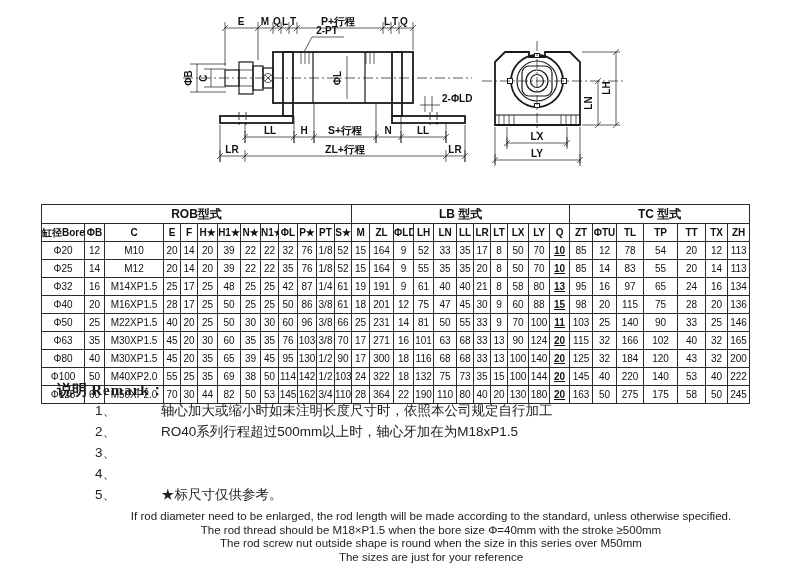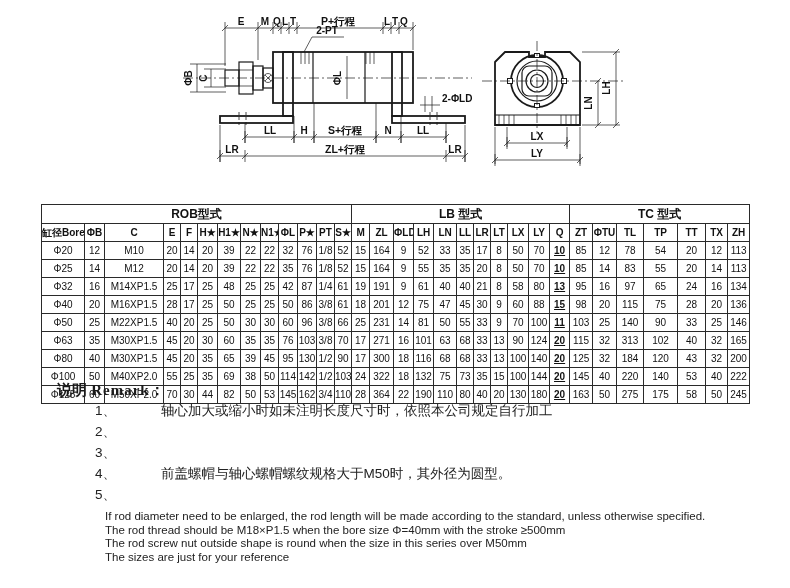--- a/index.html
+++ b/index.html
@@ -33,21 +33,21 @@
   #spec-table th.colh{font-size:10px;font-weight:bold;}
   #spec-table td.bold{font-weight:bold;text-decoration:underline;}
   
   #remarks{position:absolute;left:57px;top:380px;width:700px;}
   .remark-title{font-size:15px;font-weight:bold;line-height:20px;}
   .remark-title .en{font-family:"Liberation Serif",serif;letter-spacing:1px;}
   .remark-item{display:flex;font-size:13.5px;line-height:21px;margin-left:38px;color:#222;}
   .remark-item .rnum{flex:none;width:27px;}
   .remark-item .rtext{white-space:pre-line;margin-left:39px;}
   #remarks-english{margin-left:48px;margin-top:5px;}
-  .eng-line{font-size:11.5px;line-height:13.5px;color:#222;}
+  .eng-line{font-size:11.5px;line-height:13.5px;color:#222;text-align:center;}
 </style>
 </head>
 <body>
 
 <svg id="drawings" width="790" height="185" viewBox="0 0 790 185">
 
   <g>
 
     <line class="cl" x1="183" y1="78" x2="472" y2="78"></line>
 
@@ -493,21 +493,21 @@
         <td>101</td>
         <td>63</td>
         <td>68</td>
         <td>33</td>
         <td>13</td>
         <td>90</td>
         <td>124</td>
         <td class="bold">20</td>
         <td>115</td>
         <td>32</td>
-        <td>313</td>
+        <td>166</td>
         <td>102</td>
         <td>40</td>
         <td>32</td>
         <td>165</td>
       </tr>
       <tr>
         <td>Φ80</td>
         <td>40</td>
         <td>M30XP1.5</td>
         <td>45</td>
@@ -613,30 +613,31 @@
     <span class="cn">说明</span>
     <span class="en">Remark：</span>
   </div>
   <div>
       <div class="remark-item">
         <span class="rnum">1、</span>
         <span class="rtext">轴心加大或缩小时如未注明长度尺寸时，依照本公司规定自行加工</span>
       </div>
       <div class="remark-item">
         <span class="rnum">2、</span>
+        <span class="rtext">RO40系列行程超过500mm以上时，轴心牙加在为M18xP1.5</span>
       </div>
       <div class="remark-item">
         <span class="rnum">3、</span>
       </div>
       <div class="remark-item">
         <span class="rnum">4、</span>
-        <span class="rtext">前盖螺帽与轴心螺帽螺纹规格大于M50时，其外径为圆型。</span>
       </div>
       <div class="remark-item">
         <span class="rnum">5、</span>
+        <span class="rtext">★标尺寸仅供参考。</span>
       </div>
     </div>
   <div id="remarks-english">
       <div class="eng-line">If rod diameter need to be enlarged, the rod length will be made according to the standard, unless otherwise specified.</div>
       <div class="eng-line">The rod thread should be M18×P1.5 when the bore size Φ=40mm with the  stroke ≥500mm</div>
       <div class="eng-line">The rod screw nut outside shape is round when the size in this series over M50mm</div>
       <div class="eng-line">The sizes are just for your reference</div>
     </div>
 </div>
 

